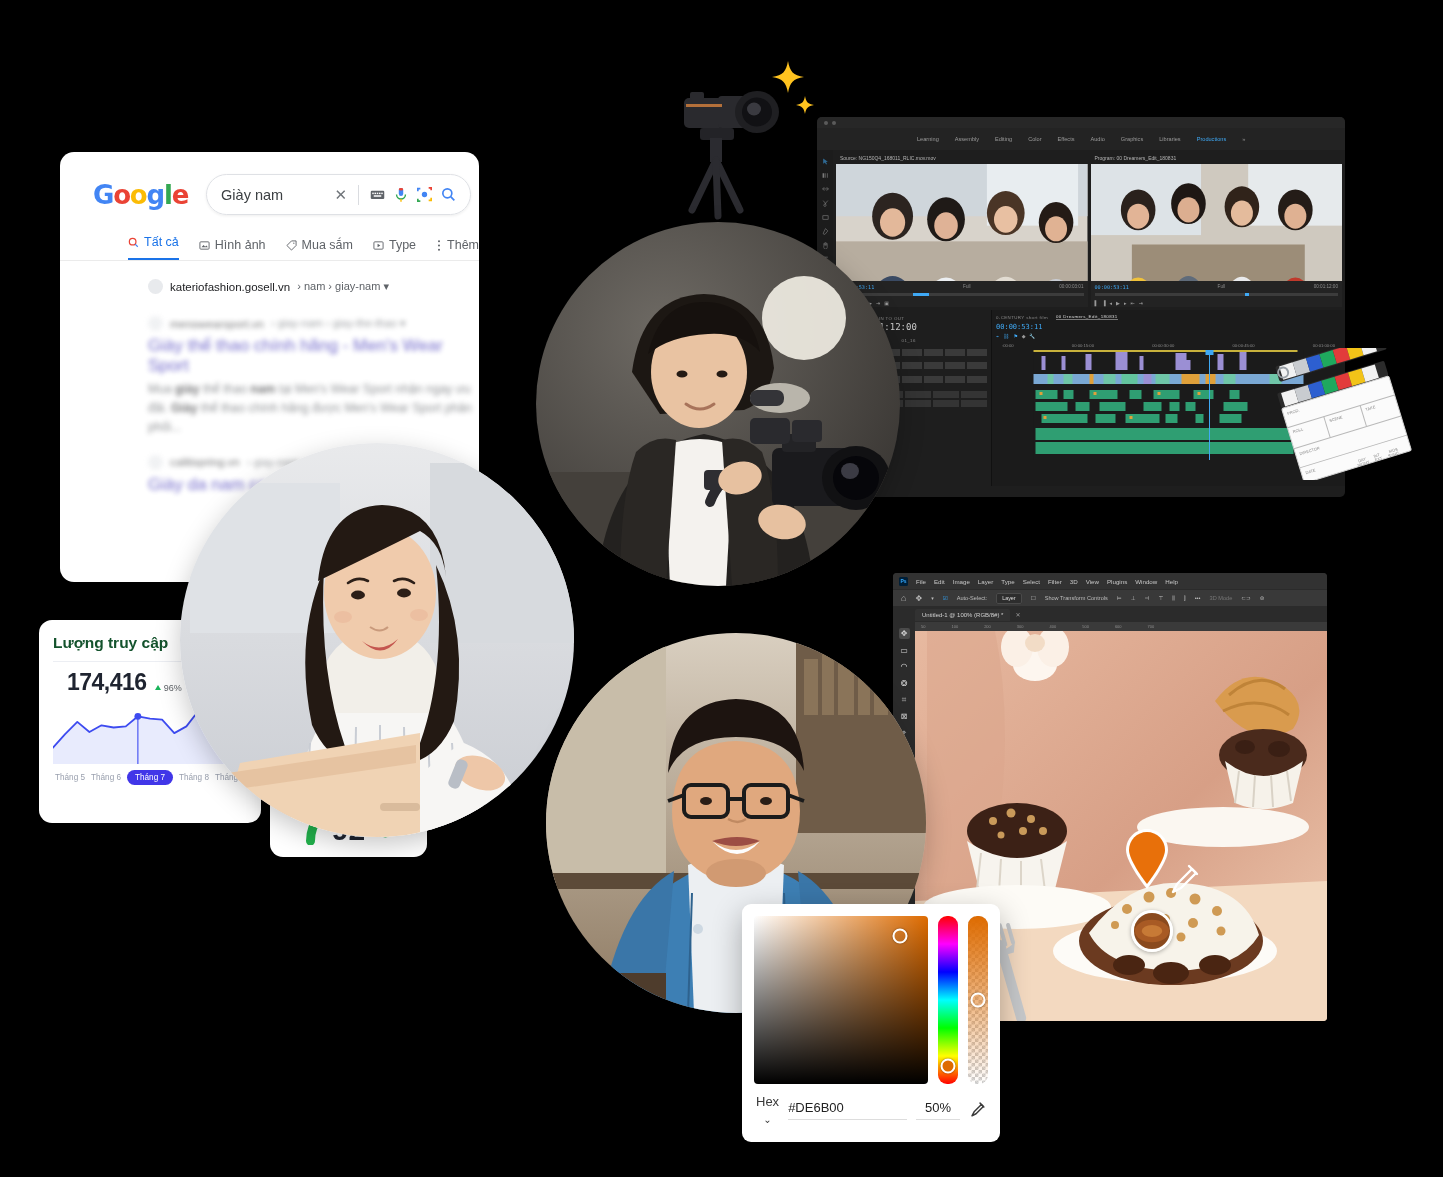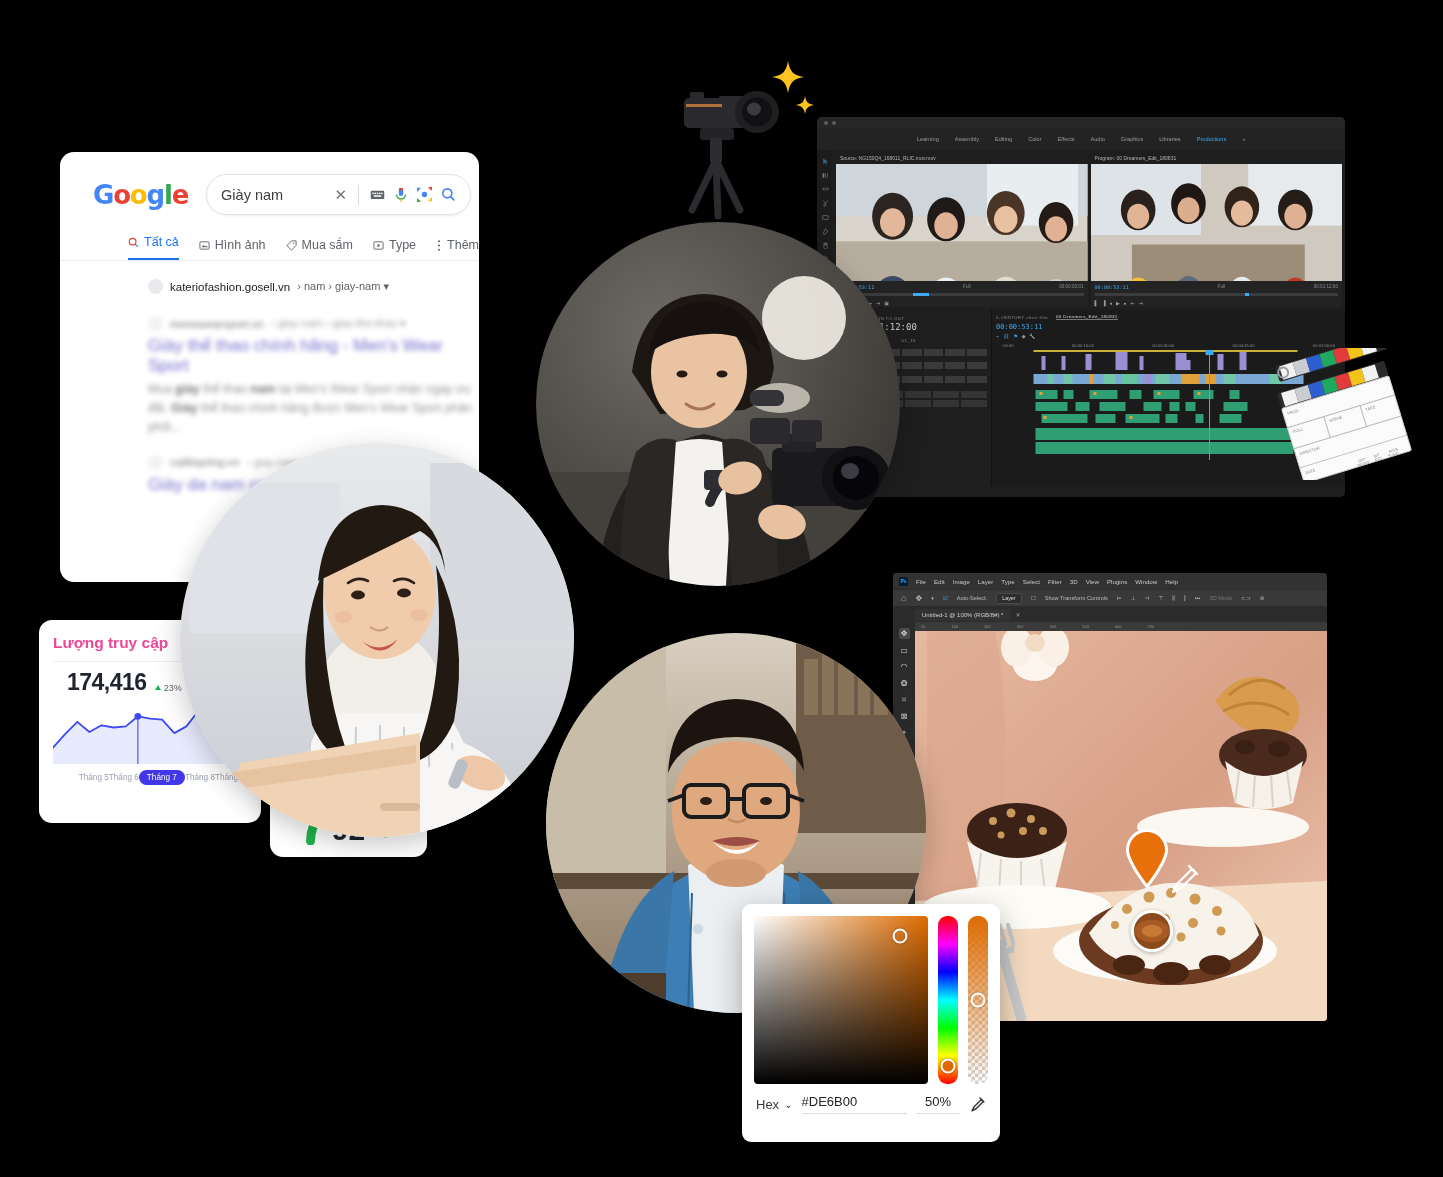--- a/index.html
+++ b/index.html
@@ -48,29 +48,29 @@
   .g-snippet b { color: #202124; }
   .g-result.blur { filter: blur(2.4px); opacity: .62; }
   .g-title.sm { font-size: 17px; }
 
   
   #traffic-card {
     position: absolute; left: 39px; top: 620px; width: 222px; height: 203px;
     background: #fff; border-radius: 13px; padding: 14px 14px 0;
     box-shadow: 0 8px 24px rgba(0,0,0,.18);
   }
-  .tc-title { color: #ec4899; font-size: 15.5px; font-weight: 700; }
+  .tc-title { color: #14532d; font-size: 15.5px; font-weight: 700; }
   .tc-rule { height: 1px; background: #eceef3; margin: 9px 0 7px; }
   .tc-num-row { display: flex; align-items: baseline; gap: 8px; padding-left: 14px; }
   .tc-num { font-size: 23px; font-weight: 700; color: #1f2430; letter-spacing: -.5px; }
   .tc-delta { font-size: 9px; color: #5f6368; display: flex; align-items: center; gap: 3px; }
   .tri-up { width:0;height:0;border-left:3.5px solid transparent;border-right:3.5px solid transparent;
             border-bottom:5px solid #19b45a; }
   .tc-chart { position: relative; height: 62px; margin-top: 6px; }
-  .tc-months { display: flex; align-items: center; justify-content: flex-end;
+  .tc-months { display: flex; align-items: center; justify-content: space-between;
                font-size: 8.2px; color: #9aa0ae; padding: 0 2px; margin-top: 6px; }
   .tc-month.sel { background: #4136E8; color: #fff; border-radius: 10px; padding: 3px 8px; }
 
   
   #speed-card {
     position: absolute; left: 270px; top: 752px; width: 157px; height: 105px;
     background: #fff; border-radius: 13px; box-shadow: 0 8px 24px rgba(0,0,0,.18);
     overflow: hidden;
   }
   .sc-title { text-align: center; color: #13863b; font-size: 14.5px; font-weight: 700;
@@ -157,21 +157,21 @@
     background-image:
       linear-gradient(45deg,#ccc 25%,transparent 25%,transparent 75%,#ccc 75%),
       linear-gradient(45deg,#ccc 25%,transparent 25%,transparent 75%,#ccc 75%);
     background-size: 7px 7px; background-position: 0 0, 3.5px 3.5px; background-color:#fff; }
   .cp-alpha .grad { position:absolute; inset:0; border-radius:9px;
     background: linear-gradient(to bottom,#DE6B00,rgba(222,107,0,0)); }
   .knob { position: absolute; width: 15px; height: 15px; border: 2.2px solid #fff;
           border-radius: 50%; transform: translate(-50%,-50%);
           box-shadow: 0 0 2px rgba(0,0,0,.5); }
   .cp-bottom { display: flex; align-items: center; gap: 9px; padding: 0 2px; }
-  .cp-mode { display: flex; align-items: center; gap: 5px; font-size: 13px; color: #3a3a3a; }
+  .cp-mode { display: flex; align-items: center; gap: 5px; font-size: 13px; color: #3a3a3a; flex-direction: column; }
   .cp-hex { flex: 1; font-size: 13px; color: #222; border-bottom: 1.2px solid #ddd;
             padding-bottom: 4px; }
   .cp-opac { font-size: 13px; color: #222; border-bottom: 1.2px solid #ddd;
              padding-bottom: 4px; width: 44px; text-align: center; }
 
   
   .bubble { position: absolute; border-radius: 50%; overflow: hidden;
             box-shadow: 0 8px 26px rgba(0,0,0,.22); }
   #bubble-videographer { left: 536px; top: 222px; width: 364px; height: 364px; }
   #bubble-woman { left: 180px; top: 443px; width: 394px; height: 394px; }
@@ -710,21 +710,21 @@
     </svg>
   </div>
 
   <div id="traffic-card">
     <div class="tc-title">Lượng truy cập</div>
     <div class="tc-rule"></div>
     <div class="tc-num-row">
       <span class="tc-num">174,416</span>
       <span class="tc-delta">
         <span class="tri-up"></span>
-        <span>23%</span>
+        <span>96%</span>
       </span>
     </div>
     <div class="tc-chart">
       <svg id="traffic-svg" width="100%" height="62" viewBox="0 0 194 62" preserveAspectRatio="none">
           <path d="M0.0 45.7 L12.1 32.2 L24.3 19.9 L36.4 30.0 L48.5 23.3 L60.6 25.5 L72.8 24.4 L84.9 14.3 L97.0 16.6 L109.1 17.7 L121.3 31.1 L133.4 24.4 L145.5 8.7 L157.6 4.2 L169.8 22.2 L181.9 25.5 L194.0 35.6 L194 62 L0 62 Z" fill="#E4E7FD" opacity="0.85"></path>
      <path d="M0.0 45.7 L12.1 32.2 L24.3 19.9 L36.4 30.0 L48.5 23.3 L60.6 25.5 L72.8 24.4 L84.9 14.3 L97.0 16.6 L109.1 17.7 L121.3 31.1 L133.4 24.4 L145.5 8.7 L157.6 4.2 L169.8 22.2 L181.9 25.5 L194.0 35.6 " fill="none" stroke="#3D4BF0" stroke-width="1.8" stroke-linejoin="round" stroke-linecap="round"></path>
      <line x1="84.875" y1="14.32" x2="84.875" y2="62" stroke="#3D4BF0" stroke-width="1.1"></line>
      <circle cx="84.875" cy="14.32" r="3.4" fill="#3D4BF0"></circle>
         </svg>
     </div>

